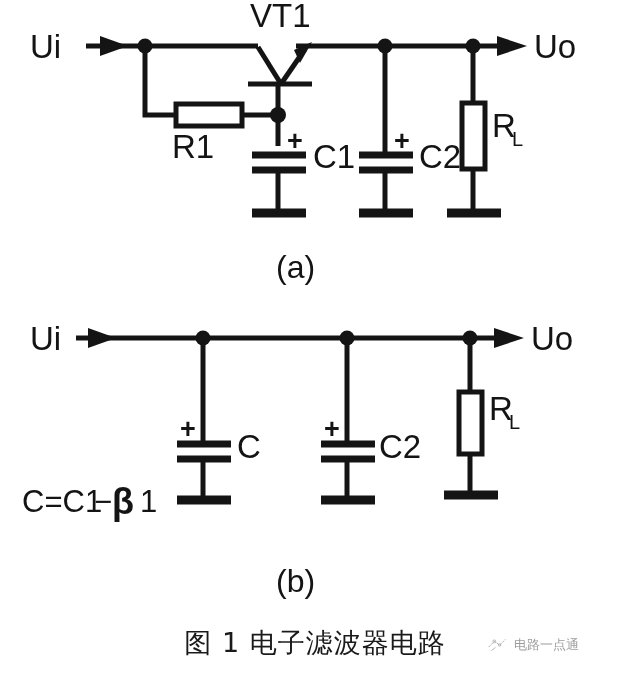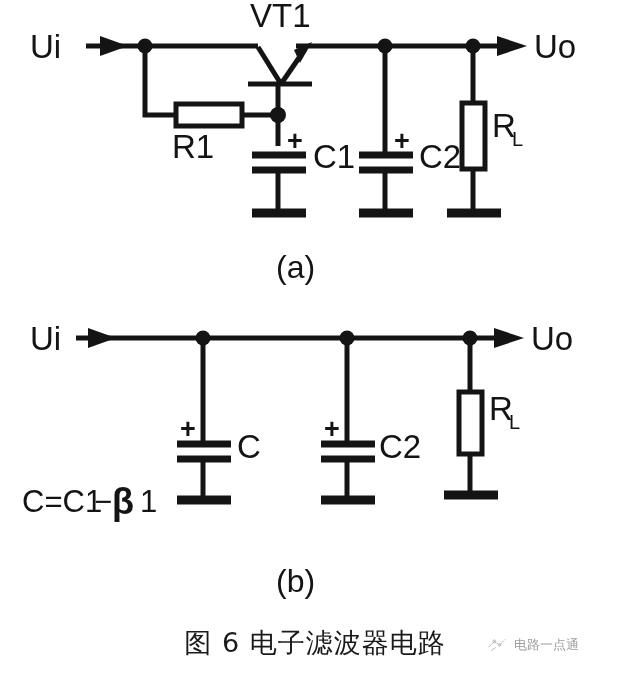--- a/index.html
+++ b/index.html
@@ -255,21 +255,21 @@
         <text class="lbl lbl-formula" x="94" y="512">−</text>
         <text class="lbl lbl-beta" x="112" y="514">β</text>
         <text class="lbl lbl-formula" x="140" y="512">1</text>
       </g>
 
       <text class="lbl lbl-panel" x="276" y="592">(b)</text>
     </g>
   </svg>
 
   <div class="caption-row">
-    <span class="caption-text">图 6  电子滤波器电路</span>
+    <span class="caption-text">图 1  电子滤波器电路</span>
   </div>
 
   <div class="watermark">
     <svg class="watermark-mark" viewBox="0 0 24 20">
       <path d="M3 12 L9 6 L15 10 L21 4" fill="none" stroke="#6b6b6b" stroke-width="1.1" stroke-linecap="round" stroke-dasharray="2 2"></path>
       <circle cx="9" cy="6" r="1.6" fill="none" stroke="#6b6b6b" stroke-width="1"></circle>
       <circle cx="15" cy="10" r="1.3" fill="none" stroke="#6b6b6b" stroke-width="1"></circle>
       <path d="M6 16 L10 13" fill="none" stroke="#6b6b6b" stroke-width="1" stroke-linecap="round"></path>
     </svg>
     <span class="watermark-text">电路一点通</span>

